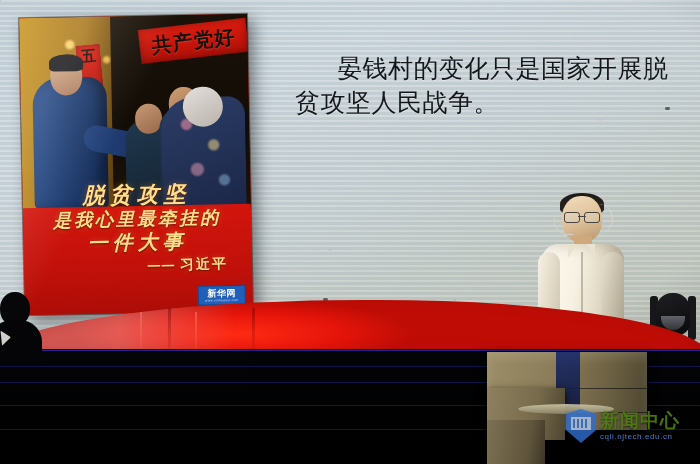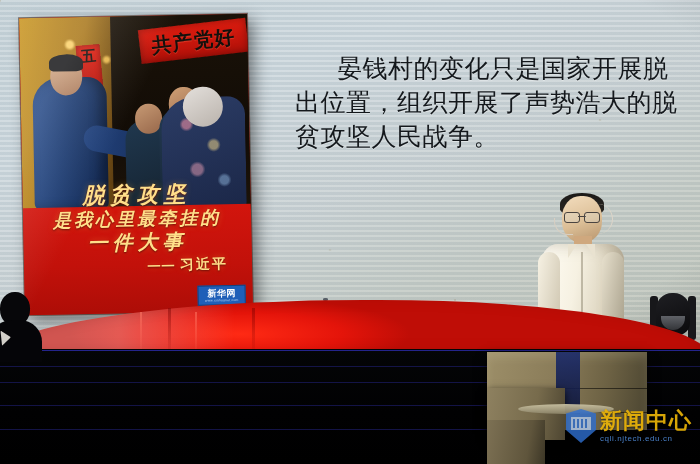--- a/index.html
+++ b/index.html
@@ -360,21 +360,21 @@
   #watermark .shield .inner{
     position:absolute;left:5px;top:8px;width:20px;height:13px;background:#d7e4f6;opacity:.75;
   }
   #watermark .shield .bars{
     position:absolute;left:7px;top:10px;width:16px;height:9px;
     background:repeating-linear-gradient(90deg,#2f6fd0 0 2px,transparent 2px 4px);
   }
   #watermark .wmtext{display:flex;flex-direction:column;line-height:1;}
   #watermark .wmtext b{
     font-family:"DejaVu Sans","Liberation Sans",sans-serif;
-    font-size:22px;font-weight:700;color:#eab308;letter-spacing:1px;
+    font-size:19px;font-weight:700;color:#4d7c0f;letter-spacing:1px;
     text-shadow:0 1px 2px rgba(0,0,0,.6);
   }
   #watermark .wmtext s{
     text-decoration:none;font-size:8px;color:#4f8ad8;letter-spacing:.6px;margin-top:3px;
     text-shadow:0 1px 1px rgba(0,0,0,.6);
   }
 </style>
 </head>
 <body>
 
@@ -384,21 +384,20 @@
     <div class="vignette"></div>
     <div class="speck" style="left:323px;top:298px;width:5px;height:3px;"></div>
     <div class="speck" style="left:343px;top:326px;width:5px;height:3px;"></div>
     <div class="speck" style="left:438px;top:307px;width:4px;height:4px;"></div>
     <div class="speck" style="left:453px;top:318px;width:4px;height:4px;"></div>
     <div class="speck" style="left:665px;top:107px;width:5px;height:3px;"></div>
   </div>
 
   <div id="slide-text">
     <span class="ln indent">晏钱村的变化只是国家开展脱</span>
-    <span class="ln">出位置，组织开展了声势浩大的脱</span>
     <span class="ln">贫攻坚人民战争。</span>
   </div>
 
   <div id="poster">
     <div class="photo"></div>
     <div class="doorway"></div>
 
     <div class="banner-side">
       <span>五</span>
     </div>

